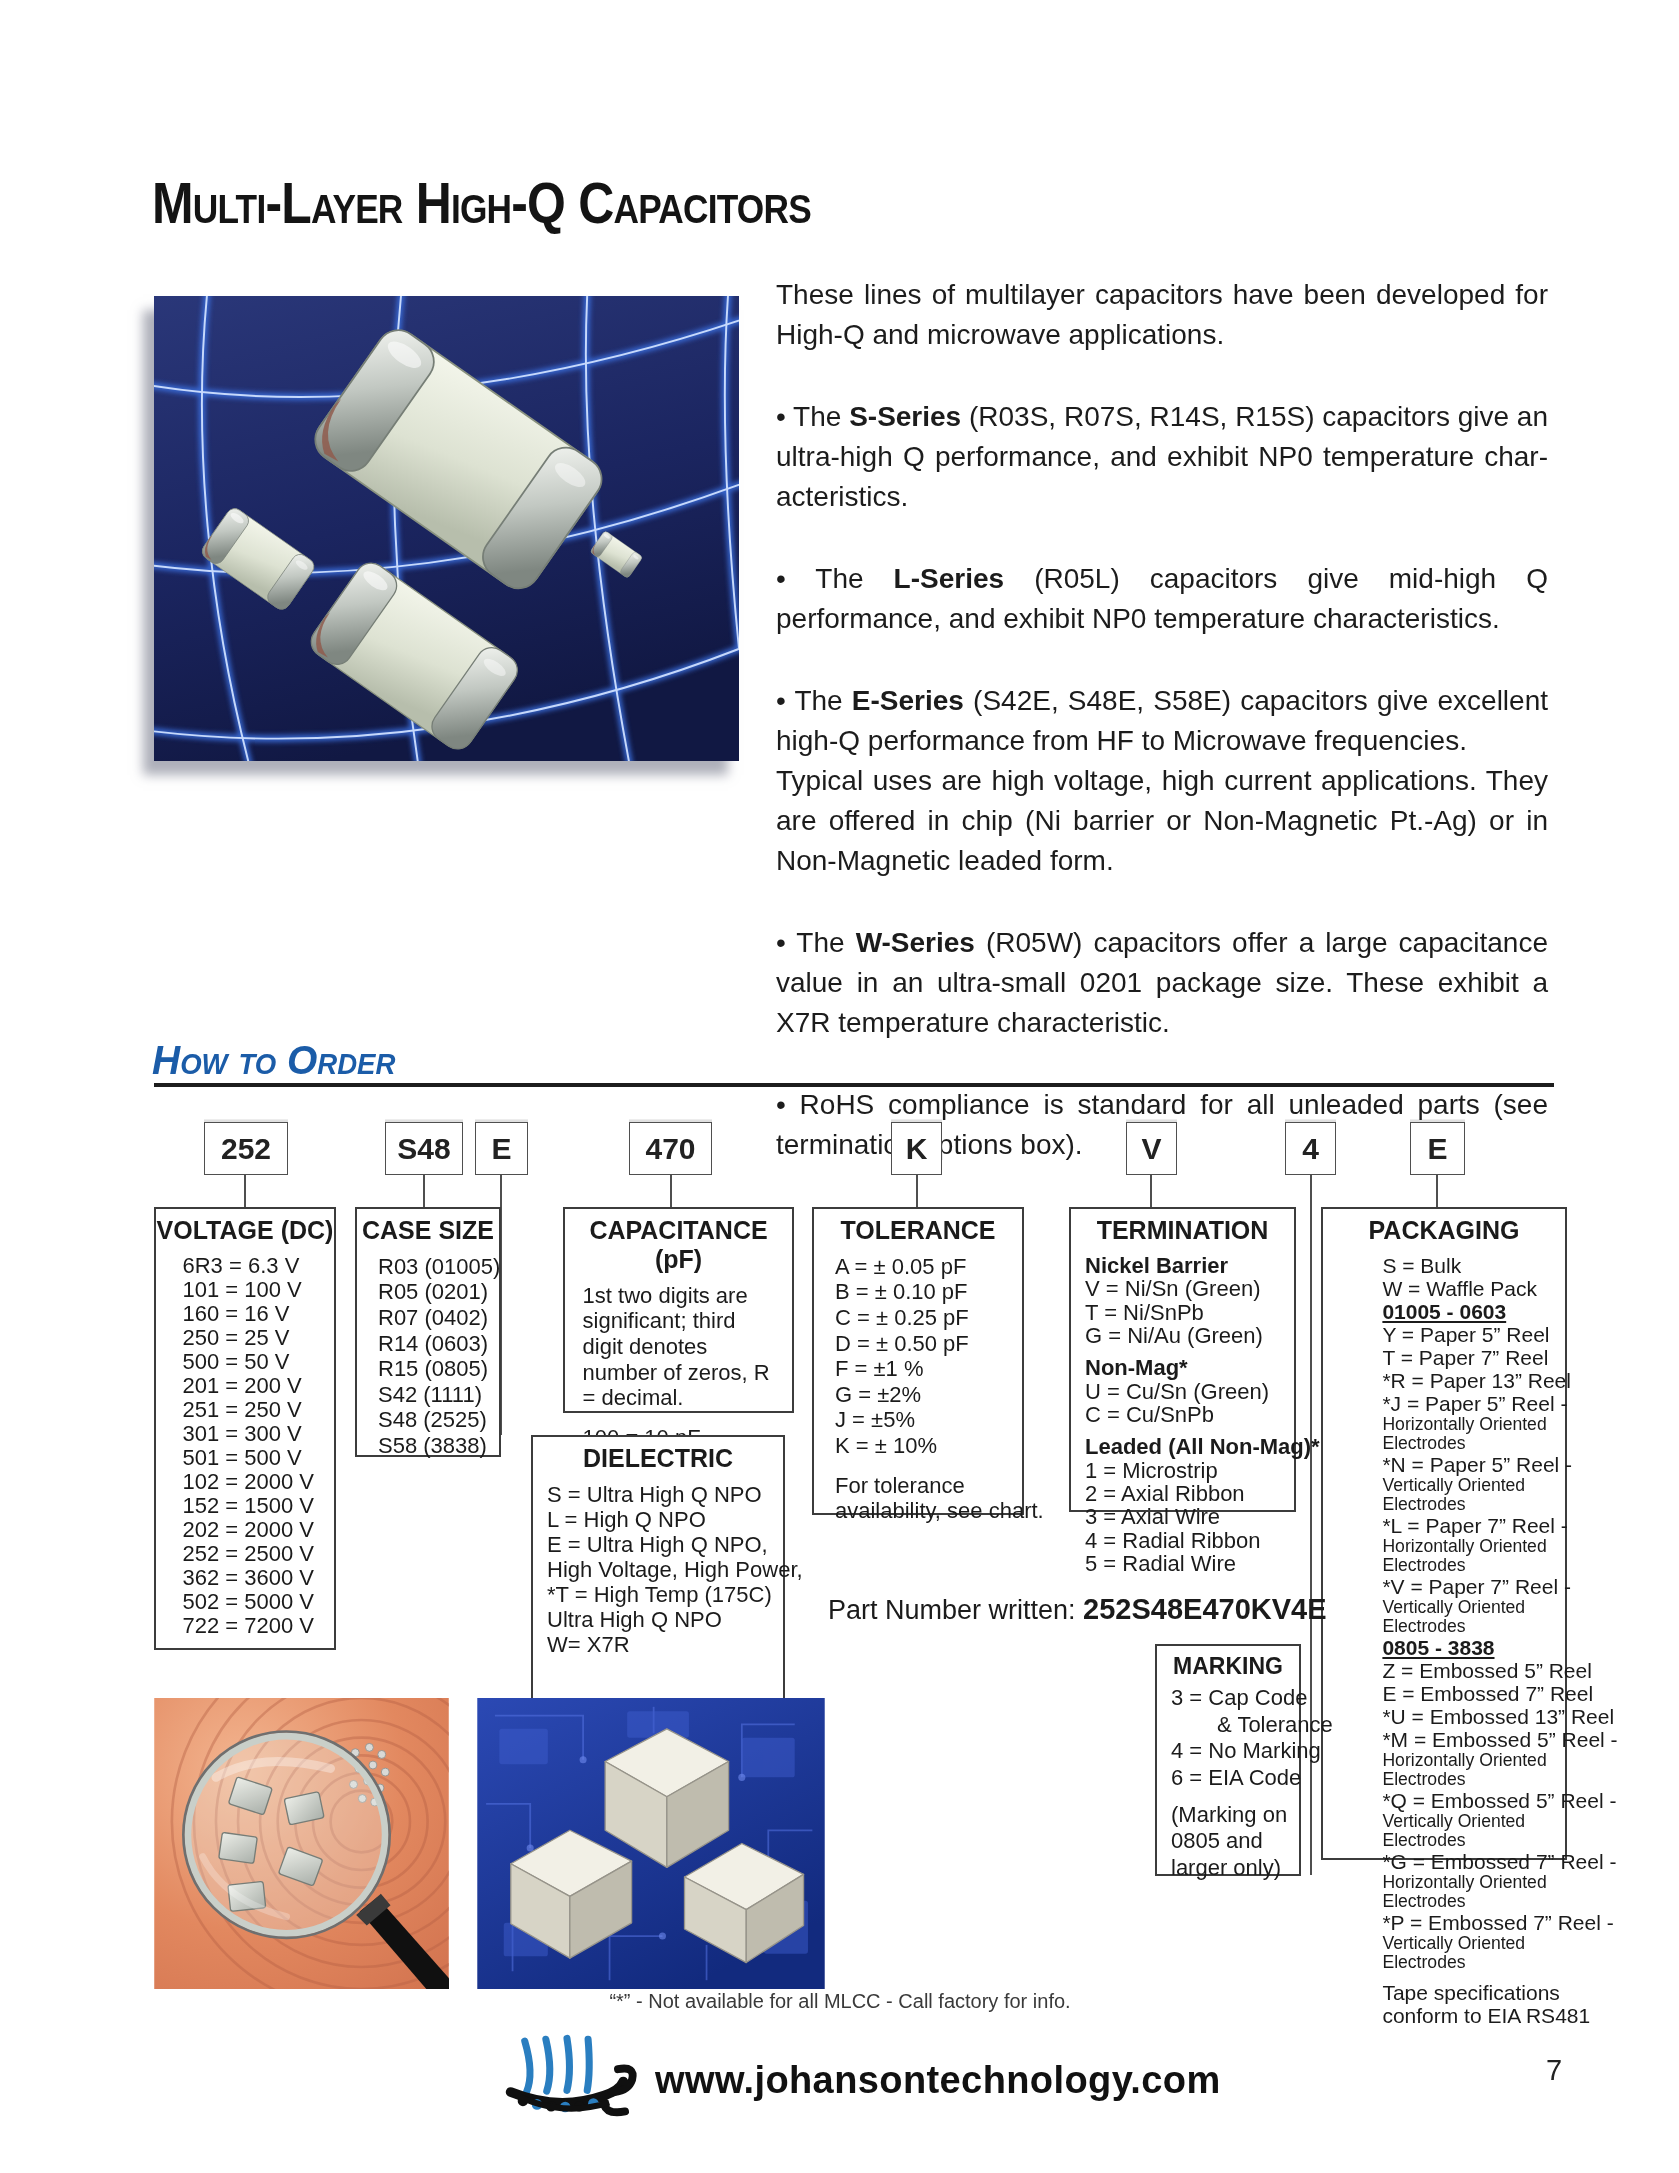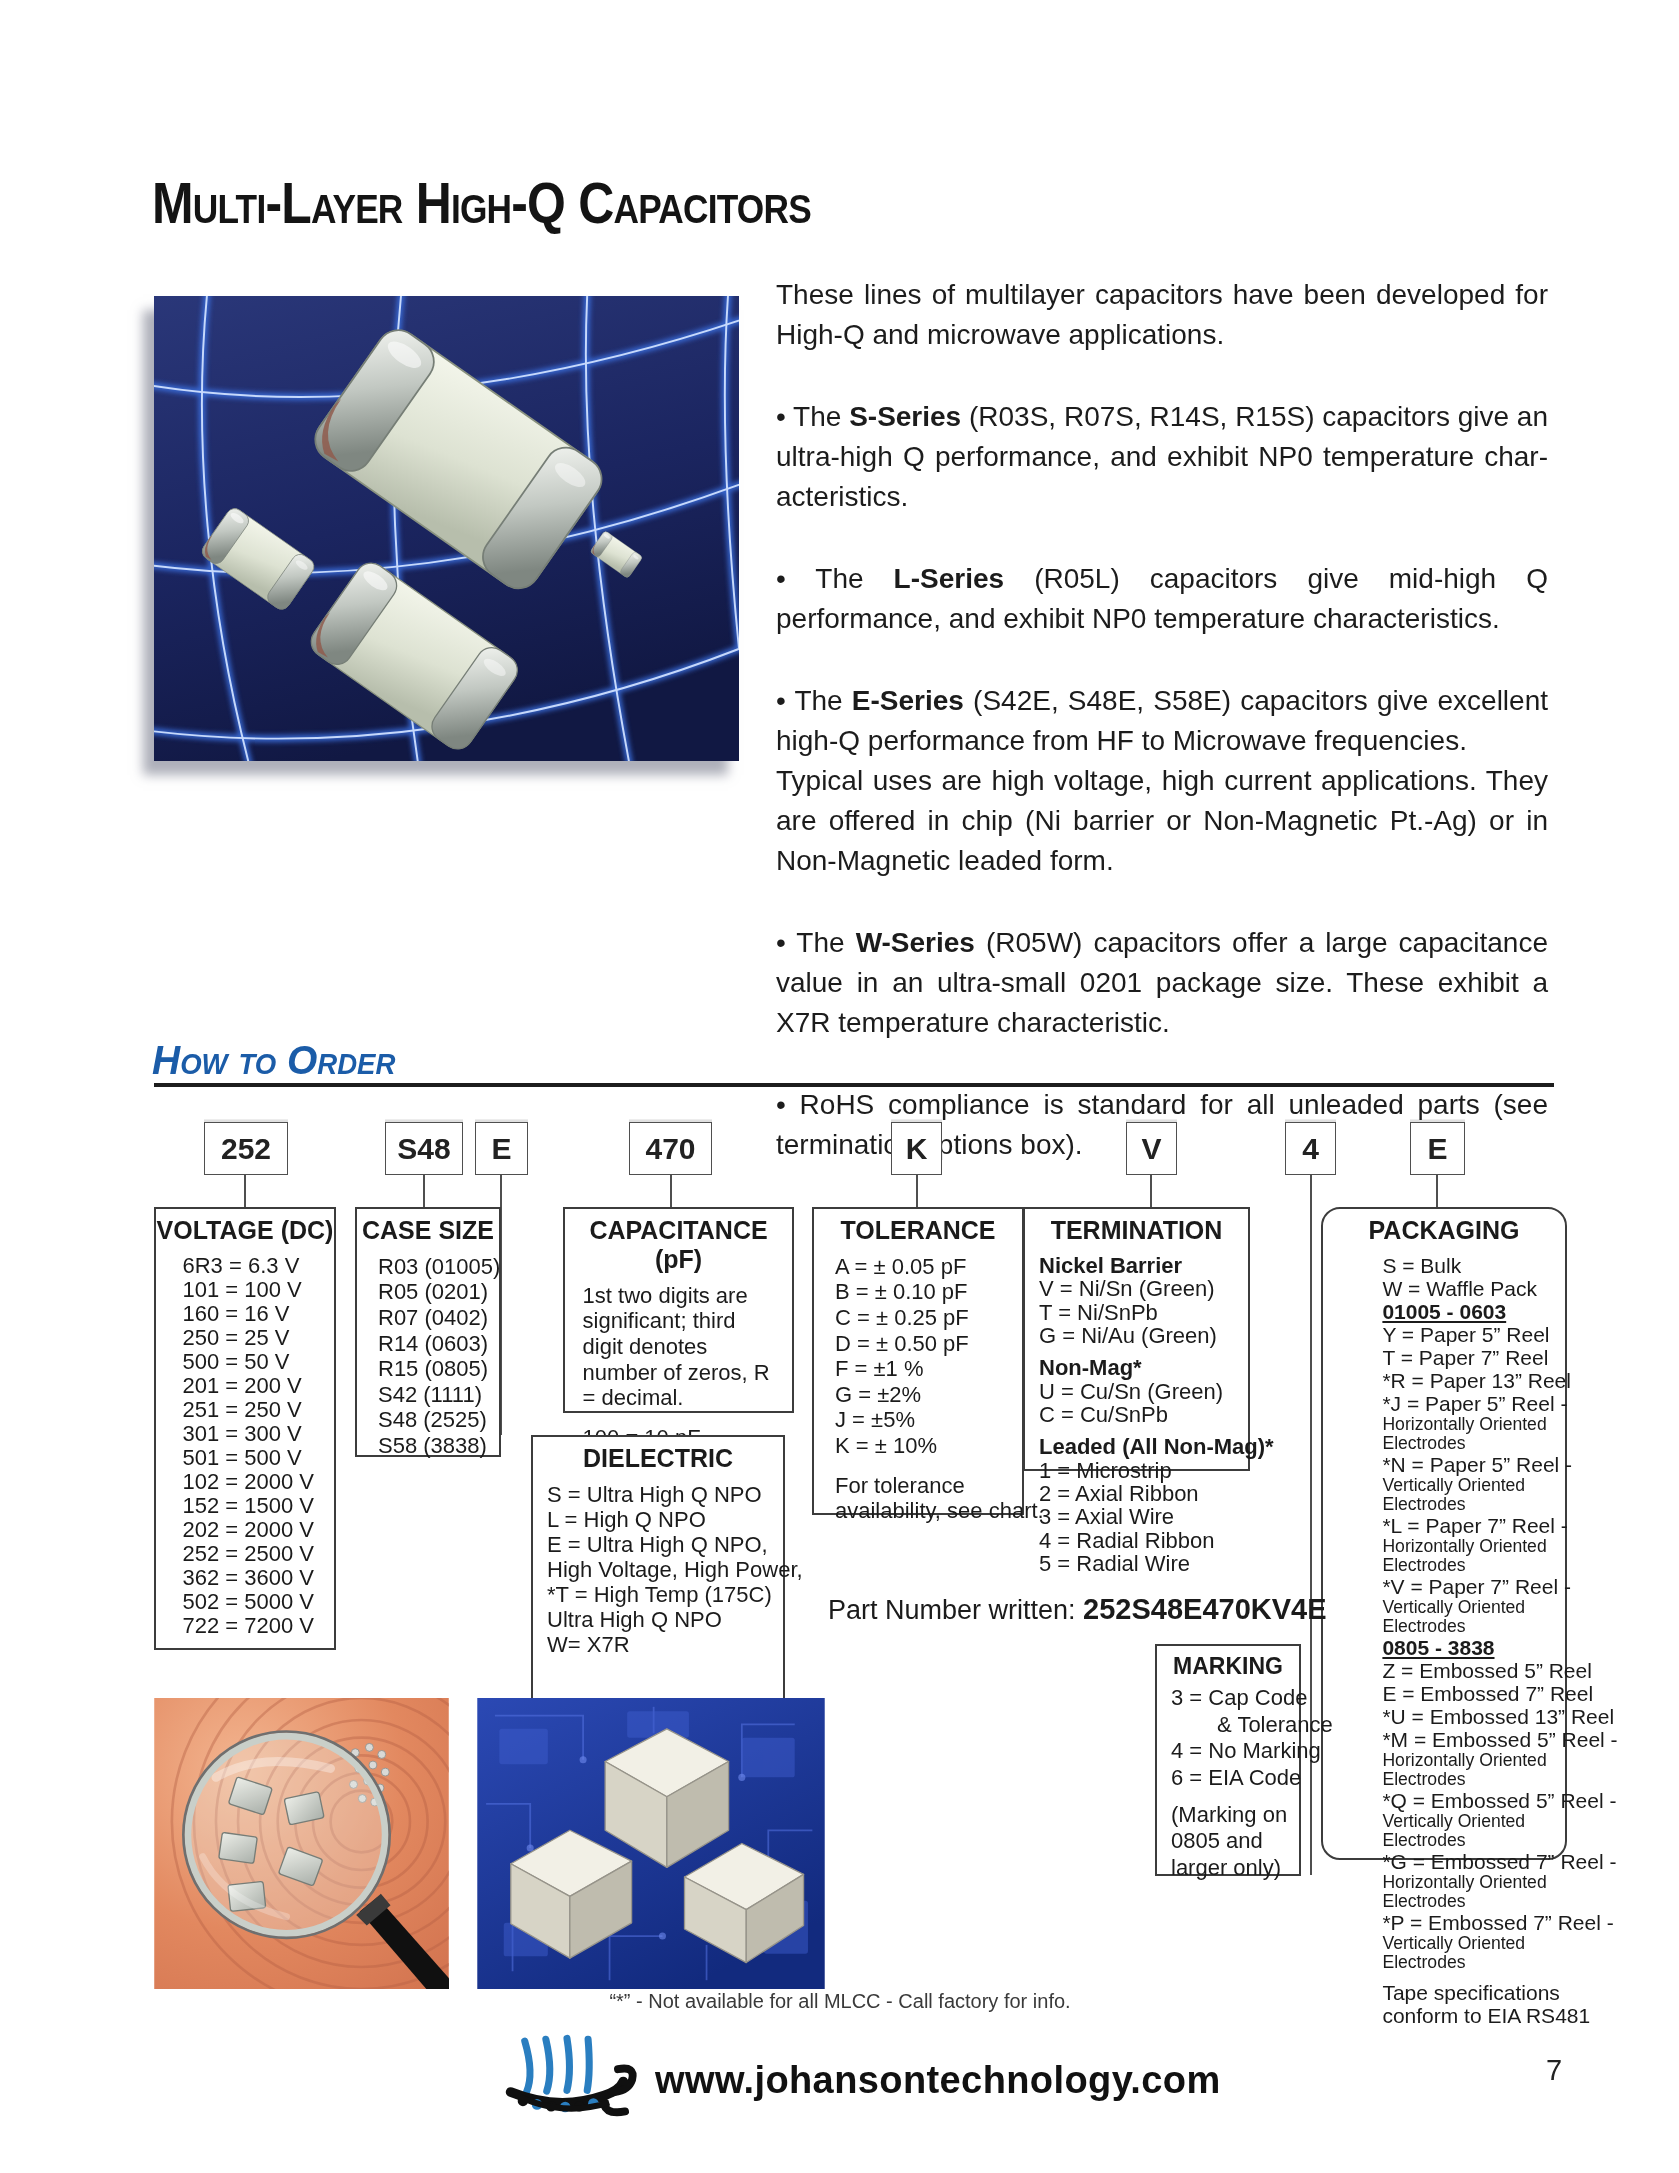--- a/index.html
+++ b/index.html
@@ -52,21 +52,21 @@
   #box-case .body{padding-left:21px;}
   #box-capacitance .body{padding-left:17.6px; padding-right:14px;}
   #box-capacitance .ln{line-height:25.6px;}
   #box-dielectric .ln{line-height:25px;}
   #box-dielectric .body{padding-left:14px; padding-right:7px;}
   #box-tolerance .ln{line-height:25.6px;}
   #box-tolerance .body{padding-left:21px;}
   #box-termination .ln{line-height:23.4px;}
   #box-termination .ln.gap-top{margin-top:8.8px;}
   #box-termination .body{padding-left:14px;}
-  #box-packaging{font-size:21px;border-radius:19px;}
+  #box-packaging{font-size:21px;}
   #box-packaging .ln{line-height:23px;margin-left:47px;}
   #box-packaging .ln.small{line-height:19px;}
   #box-packaging .ln.gap-top{margin-top:8.8px;}
   #box-packaging .body{padding-left:12.4px; padding-right:5.3px;}
   #box-marking{font-size:22px;}
   #box-marking .title{font-size:23px; margin-bottom:5.3px;}
   #box-marking .ln{line-height:26.5px;}
   #box-marking .ln.gap-top{margin-top:10.6px;}
   #box-marking .body{padding-left:14px;}
   .partnum{position:absolute; left:828px; top:1593px; font-size:27px; white-space:nowrap; color:#1b1b1b;}
@@ -233,21 +233,21 @@
         <div class="ln">C = ± 0.25 pF</div>
         <div class="ln">D = ± 0.50 pF</div>
         <div class="ln">F = ±1 %</div>
         <div class="ln">G = ±2%</div>
         <div class="ln">J = ±5%</div>
         <div class="ln">K = ± 10%</div>
         <div class="ln gap-top">For tolerance</div>
         <div class="ln">availability, see chart.</div>
       </div>
   </div>
-  <div class="catbox" id="box-termination" style="left:1023px;top:1207px;width:227px;height:264px">
+  <div class="catbox" id="box-termination" style="left:1069px;top:1207px;width:227px;height:305px">
     <div class="title">TERMINATION</div>
     <div class="body">
         <div class="ln b">Nickel Barrier</div>
         <div class="ln">V = Ni/Sn  (Green)</div>
         <div class="ln">T = Ni/SnPb</div>
         <div class="ln">G = Ni/Au  (Green)</div>
         <div class="ln b gap-top">Non-Mag*</div>
         <div class="ln">U = Cu/Sn (Green)</div>
         <div class="ln">C = Cu/SnPb</div>
         <div class="ln b gap-top">Leaded (All Non-Mag)*</div>

